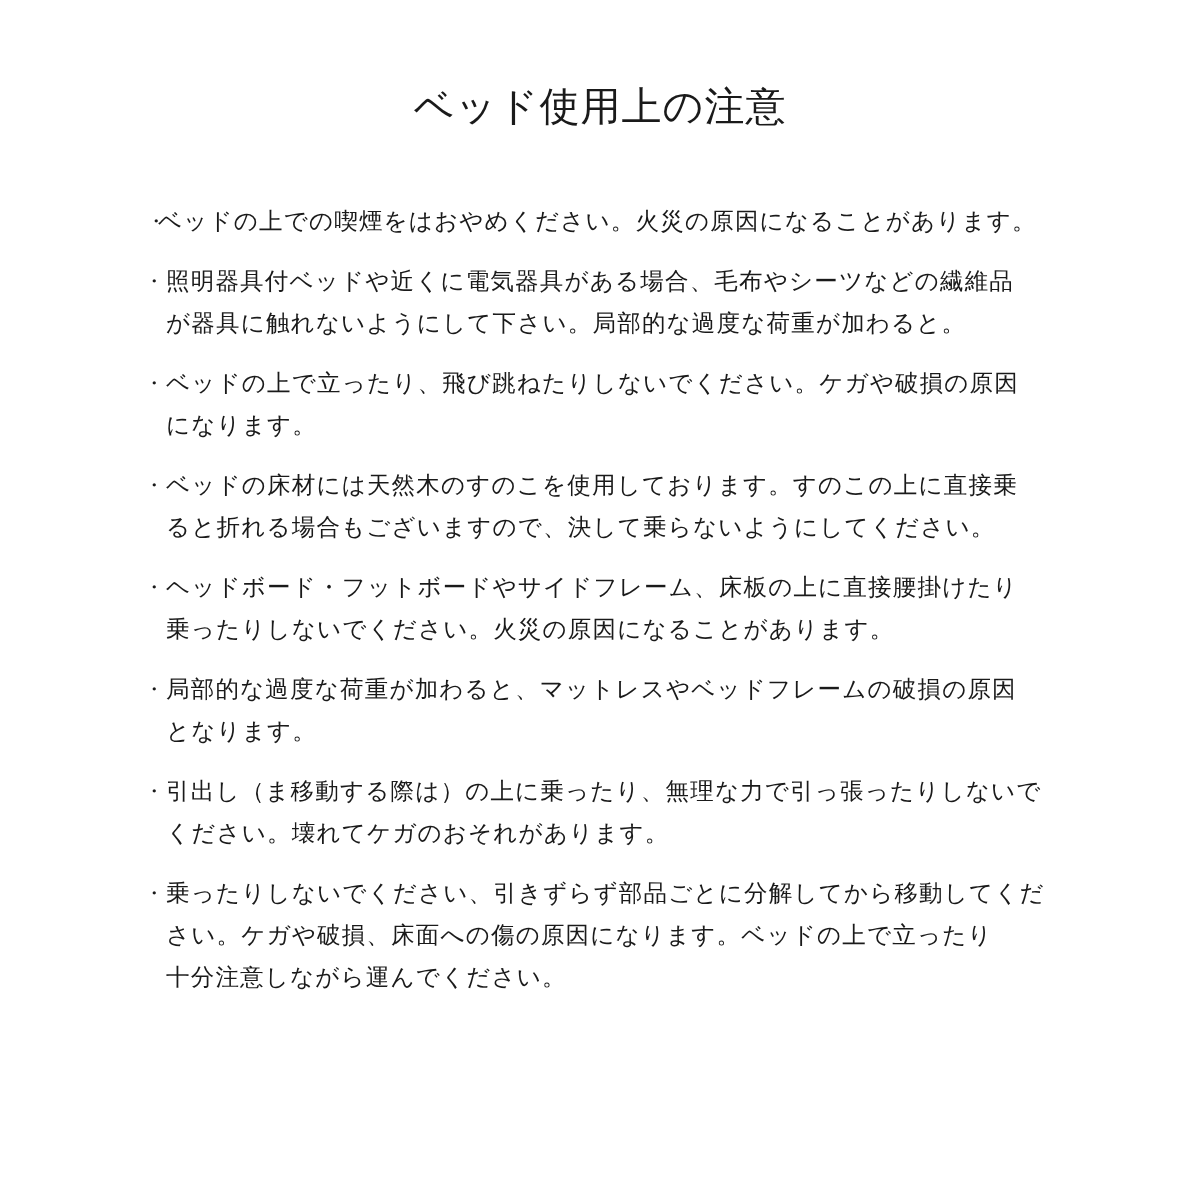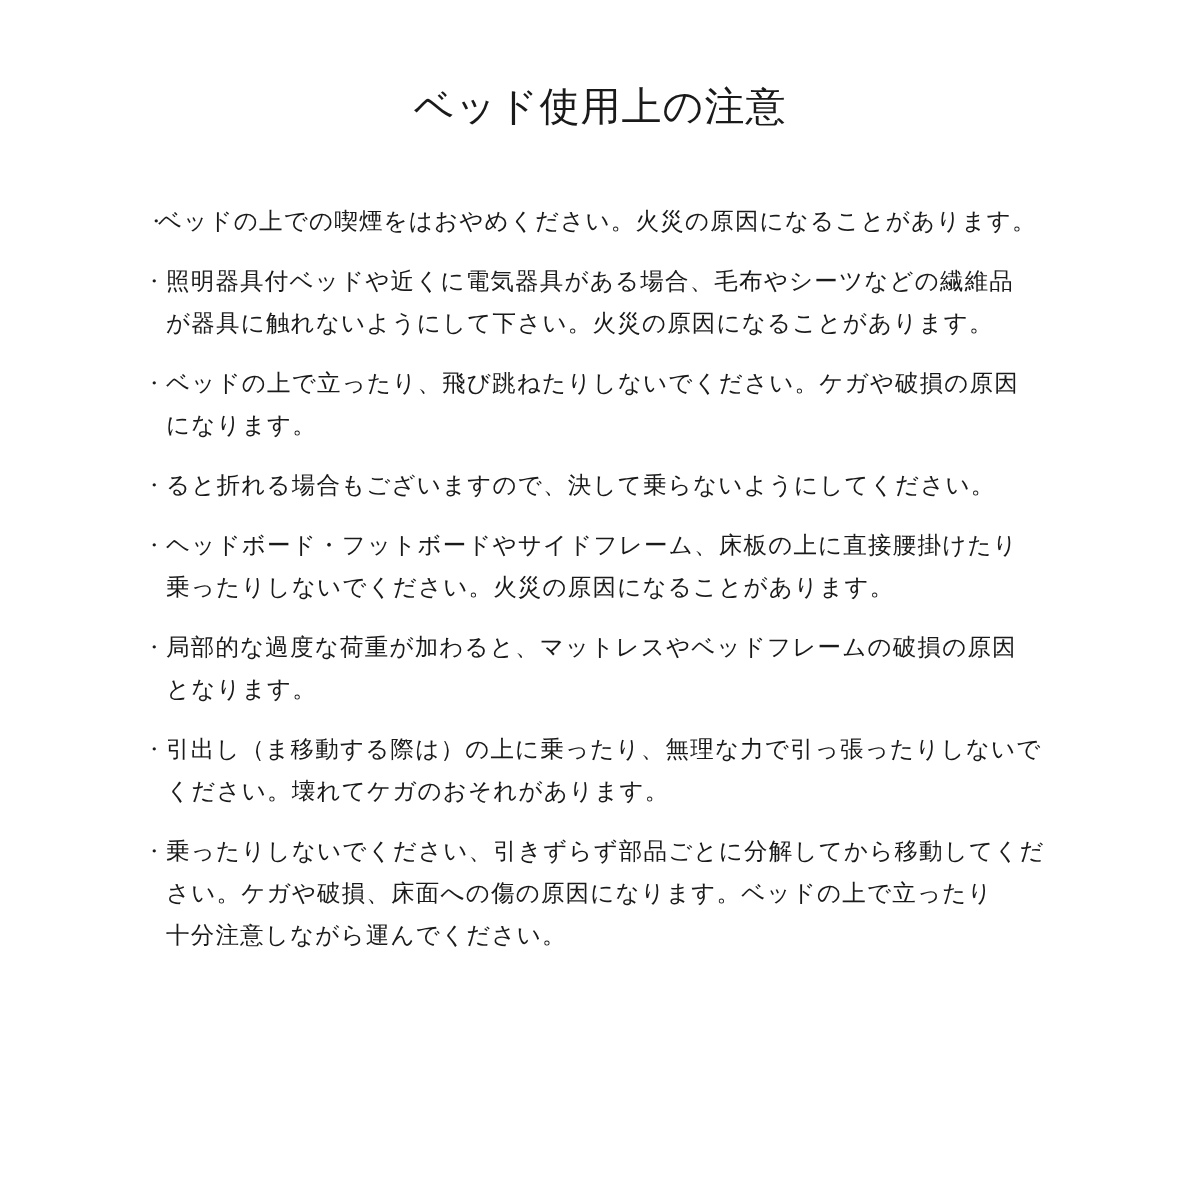--- a/index.html
+++ b/index.html
@@ -64,29 +64,30 @@
 <h1 class="title">ベッド使用上の注意</h1>
 
 <ul class="notes">
   <li class="note first">
     <span class="bullet">・</span>
     <span class="line">ベッドの上での喫煙をはおやめください。火災の原因になることがあります。</span>
   </li>
   <li class="note">
     <span class="bullet">・</span>
     <span class="line">照明器具付ベッドや近くに電気器具がある場合、毛布やシーツなどの繊維品</span>
-    <span class="line">が器具に触れないようにして下さい。火災の原因になることがあります。</span>
+    <span class="line">が器具に触れないようにして下さい。局部的な過度な荷重が加わると。</span>
   </li>
   <li class="note">
     <span class="bullet">・</span>
     <span class="line">ベッドの上で立ったり、飛び跳ねたりしないでください。ケガや破損の原因</span>
     <span class="line">になります。</span>
   </li>
   <li class="note">
     <span class="bullet">・</span>
+    <span class="line">ベッドの床材には天然木のすのこを使用しております。すのこの上に直接乗</span>
     <span class="line">ると折れる場合もございますので、決して乗らないようにしてください。</span>
   </li>
   <li class="note">
     <span class="bullet">・</span>
     <span class="line">ヘッドボード・フットボードやサイドフレーム、床板の上に直接腰掛けたり</span>
     <span class="line">乗ったりしないでください。火災の原因になることがあります。</span>
   </li>
   <li class="note">
     <span class="bullet">・</span>
     <span class="line">局部的な過度な荷重が加わると、マットレスやベッドフレームの破損の原因</span>

